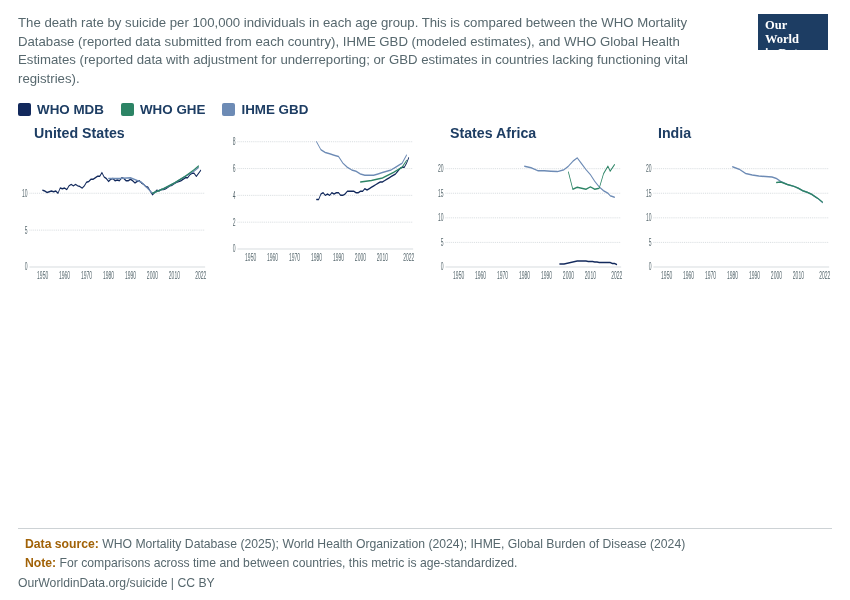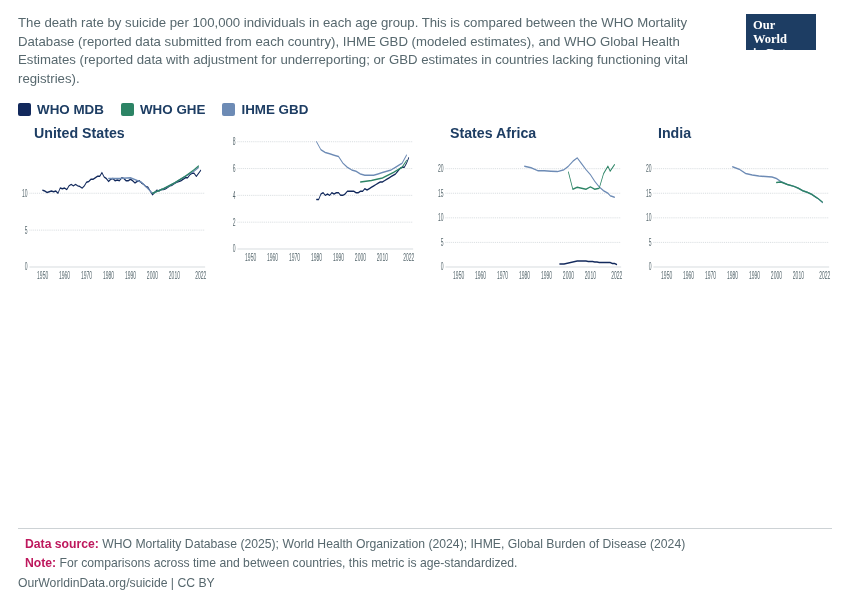--- a/index.html
+++ b/index.html
@@ -35,21 +35,21 @@
   .subtitle {
     font-size: 13.2px;
     line-height: 18.5px;
     color: #57686e;
     max-width: 710px;
     margin: 0;
   }
   .owid-logo {
     position: absolute;
     top: 0px;
-    right: 16px;
+    right: 4px;
     width: 70px;
     height: 36px;
     background: #1d3d63;
     color: #fff;
     font-family: "Liberation Serif", serif;
     font-weight: bold;
     font-size: 12.5px;
     line-height: 14px;
     padding: 4px 6px 0 7px;
     box-sizing: border-box;
@@ -109,21 +109,21 @@
     position: absolute;
     left: 18px;
     right: 18px;
     bottom: 8px;
     border-top: 1px solid #cdd2d5;
     padding-top: 7px;
     font-size: 12.2px;
     color: #57686e;
     line-height: 17px;
   }
-  .footer b { color: #be185d; padding-left: 7px; }
+  .footer b { color: #a16207; padding-left: 7px; }
   .footer .src-line { margin-bottom: 2px; }
   .footer .url-line { color: #57686e; margin-top: 3px; }
 </style>
 </head>
 <body>
 
 <div class="page">
 
   <div class="header">
     <p class="subtitle">The death rate by suicide per 100,000 individuals in each age group. This is compared between the WHO Mortality Database (reported data submitted from each country), IHME GBD (modeled estimates), and WHO Global Health Estimates (reported data with adjustment for underreporting; or GBD estimates in countries lacking functioning vital registries).</p>

